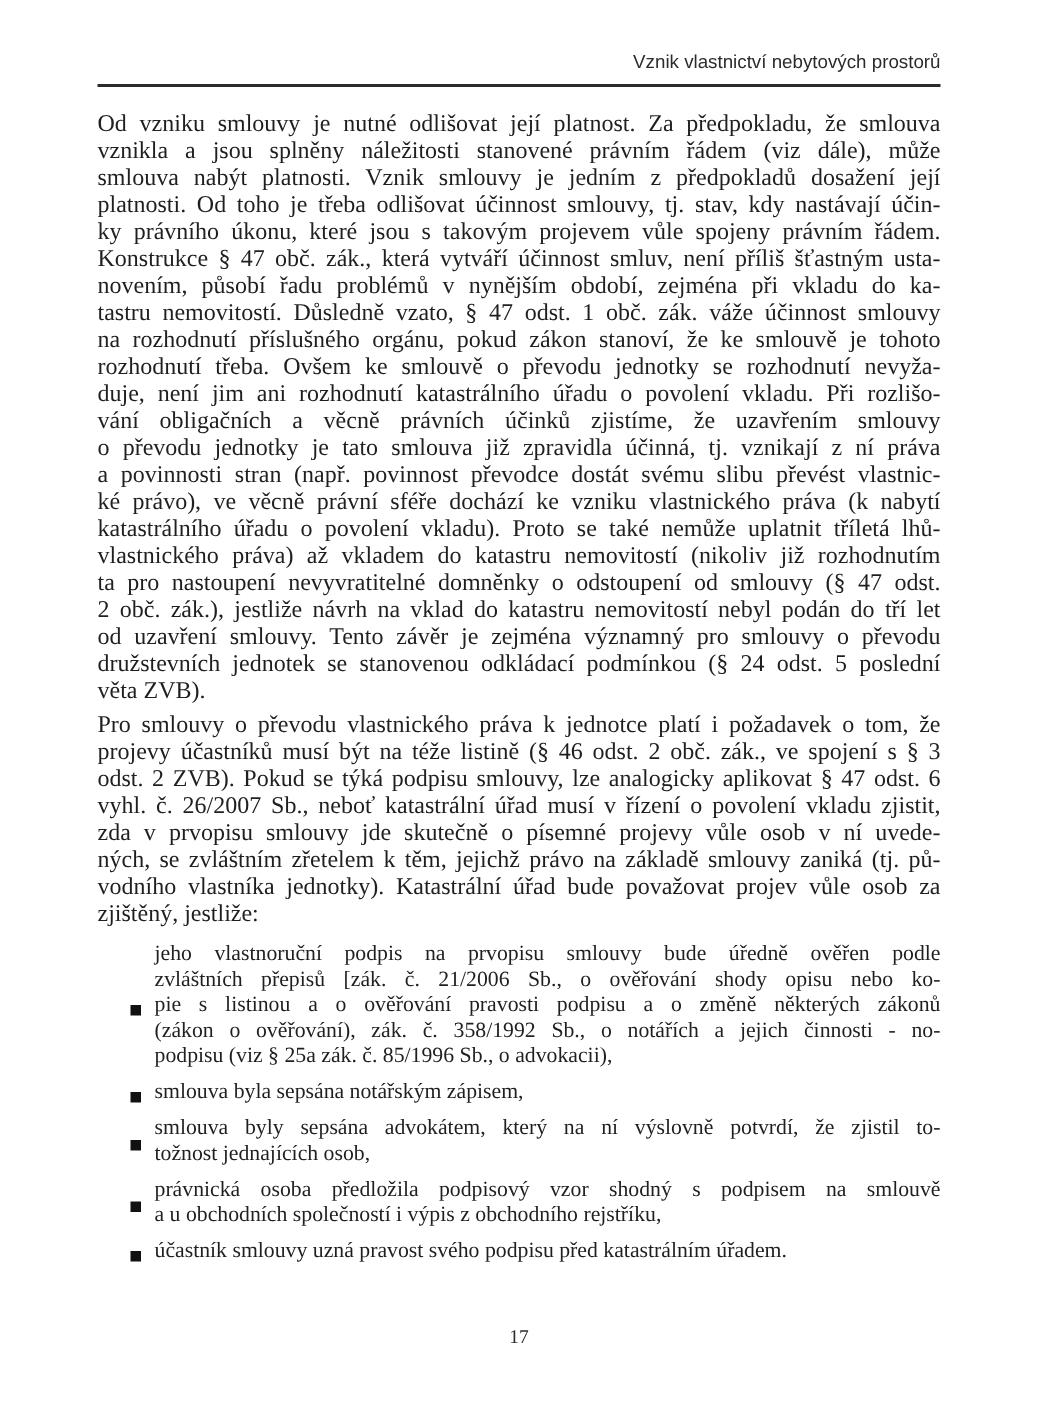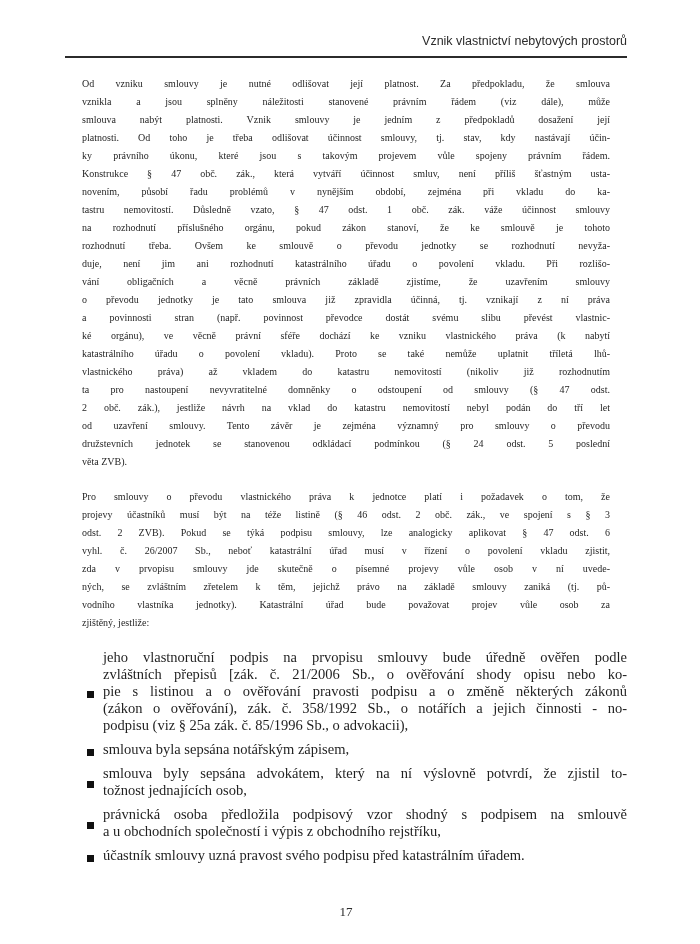--- a/index.html
+++ b/index.html
@@ -21,22 +21,22 @@
     text-align: right;
     line-height: 14px;
   }
   .header-rule {
     margin-top: 8px;
     border-bottom: 2px solid #2b2b2b;
     height: 0;
   }
   main { margin-top: 16px; }
   .para {
-    margin: 17px;
-    font-size: 10px;
+    margin: 0;
+    font-size: 16px;
     line-height: 18px;
   }
   .para + .para { margin-top: 5px; }
   .ln { display: block; text-align: left; }
   .ln.j { text-align: justify; text-align-last: justify; }
   ul.bullets {
     list-style: none;
     margin: 9px 0 0 0;
     padding: 0;
     font-size: 14.5px;
@@ -78,24 +78,24 @@
       <span class="ln j">vznikla a jsou splněny náležitosti stanovené právním řádem (viz dále), může</span>
       <span class="ln j">smlouva nabýt platnosti. Vznik smlouvy je jedním z předpokladů dosažení její</span>
       <span class="ln j">platnosti. Od toho je třeba odlišovat účinnost smlouvy, tj. stav, kdy nastávají účin-</span>
       <span class="ln j">ky právního úkonu, které jsou s takovým projevem vůle spojeny právním řádem.</span>
       <span class="ln j">Konstrukce § 47 obč. zák., která vytváří účinnost smluv, není příliš šťastným usta-</span>
       <span class="ln j">novením, působí řadu problémů v nynějším období, zejména při vkladu do ka-</span>
       <span class="ln j">tastru nemovitostí. Důsledně vzato, § 47 odst. 1 obč. zák. váže účinnost smlouvy</span>
       <span class="ln j">na rozhodnutí příslušného orgánu, pokud zákon stanoví, že ke smlouvě je tohoto</span>
       <span class="ln j">rozhodnutí třeba. Ovšem ke smlouvě o převodu jednotky se rozhodnutí nevyža-</span>
       <span class="ln j">duje, není jim ani rozhodnutí katastrálního úřadu o povolení vkladu. Při rozlišo-</span>
-      <span class="ln j">vání obligačních a věcně právních základě zjistíme, že uzavřením smlouvy</span>
+      <span class="ln j">vání obligačních a věcně právních účinků zjistíme, že uzavřením smlouvy</span>
       <span class="ln j">o převodu jednotky je tato smlouva již zpravidla účinná, tj. vznikají z ní práva</span>
       <span class="ln j">a povinnosti stran (např. povinnost převodce dostát svému slibu převést vlastnic-</span>
-      <span class="ln j">ké orgánu), ve věcně právní sféře dochází ke vzniku vlastnického práva (k nabytí</span>
+      <span class="ln j">ké právo), ve věcně právní sféře dochází ke vzniku vlastnického práva (k nabytí</span>
       <span class="ln j">katastrálního úřadu o povolení vkladu). Proto se také nemůže uplatnit tříletá lhů-</span>
       <span class="ln j">vlastnického práva) až vkladem do katastru nemovitostí (nikoliv již rozhodnutím</span>
       <span class="ln j">ta pro nastoupení nevyvratitelné domněnky o odstoupení od smlouvy (§ 47 odst.</span>
       <span class="ln j">2 obč. zák.), jestliže návrh na vklad do katastru nemovitostí nebyl podán do tří let</span>
       <span class="ln j">od uzavření smlouvy. Tento závěr je zejména významný pro smlouvy o převodu</span>
       <span class="ln j">družstevních jednotek se stanovenou odkládací podmínkou (§ 24 odst. 5 poslední</span>
       <span class="ln">věta ZVB).</span>
     </p>
 
     <p class="para">

